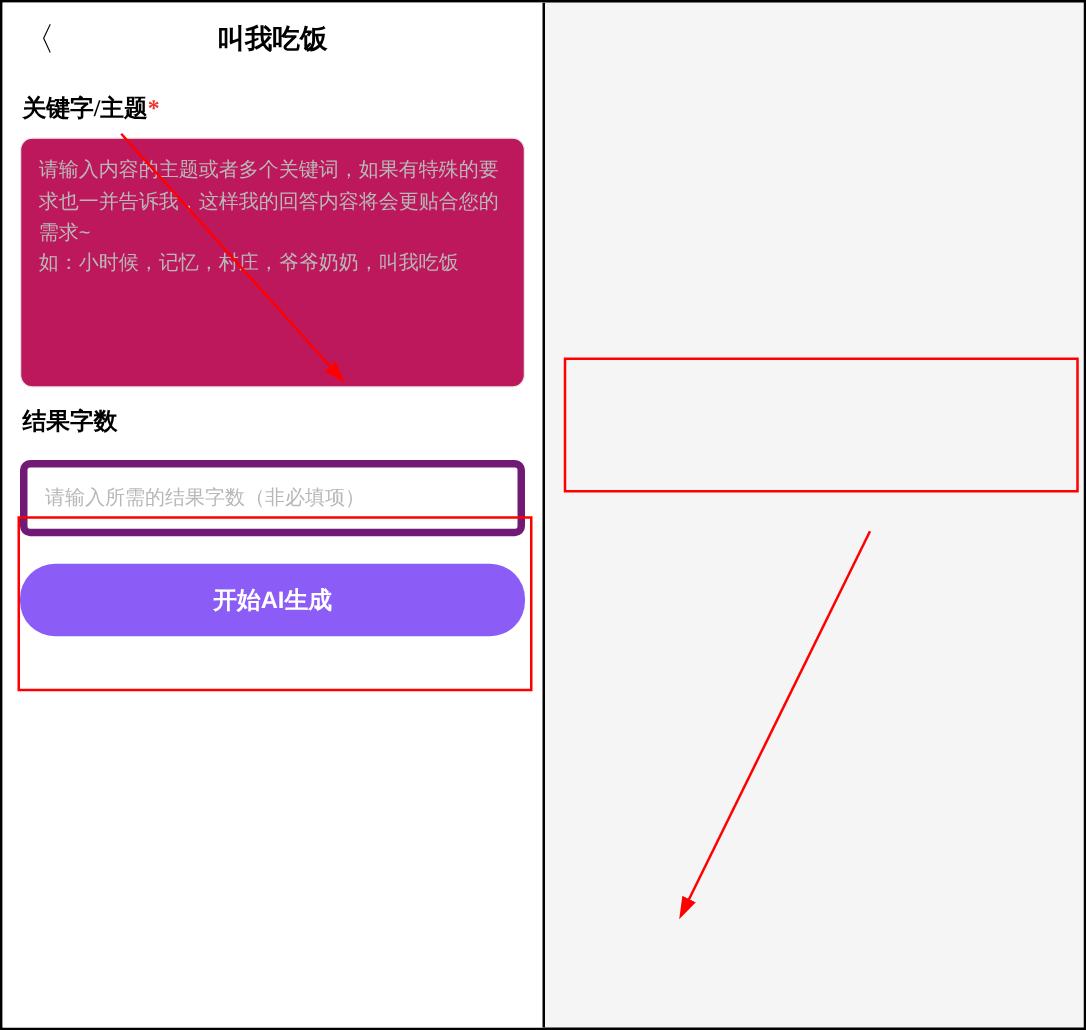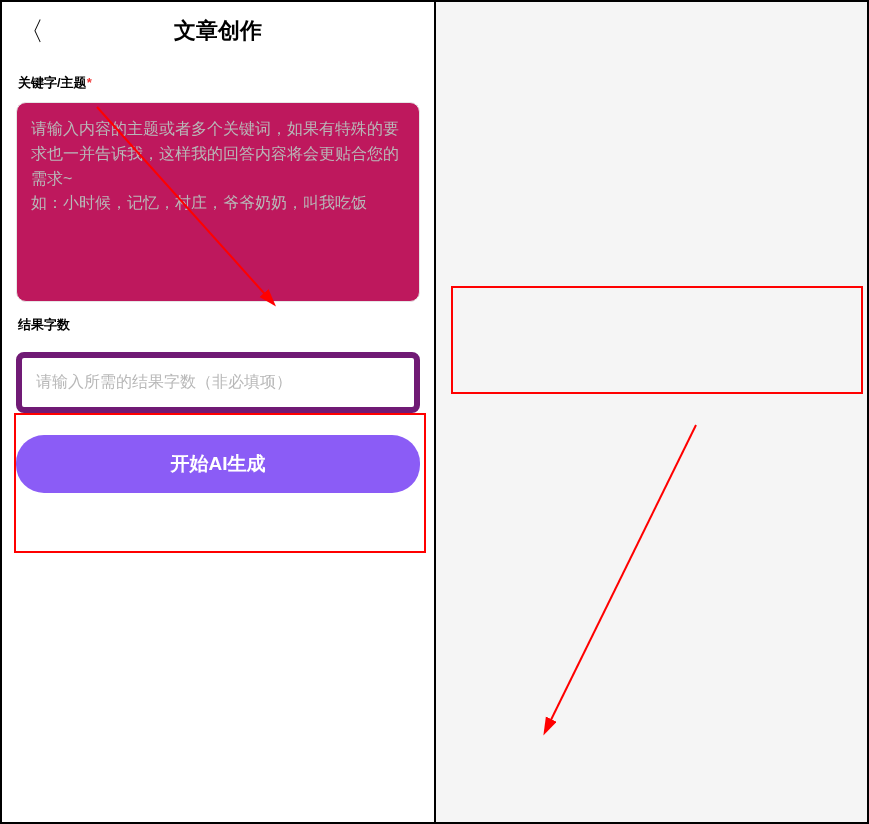--- a/index.html
+++ b/index.html
@@ -33,23 +33,24 @@
     }
     .header-title {
       position: absolute;
       left: 0; right: 0;
       text-align: center;
       font-size: 22px;
       font-weight: 700;
       pointer-events: none;
     }
     .section-label {
-      font-size: 13px;
+      font-size: 19px;
       font-weight: 700;
       padding: 14px 16px 10px;
+      font-family: Liberation Serif, serif;
     }
     .required { color: #e33; }
     .input-box {
       margin: 0 14px;
       background: #be185d;
       border: 1px solid #e6e6e6;
       border-radius: 10px;
       padding: 14px 14px;
     }
     .placeholder-multi {
@@ -93,21 +94,21 @@
     .container { position: relative; width: 869px; height: 824px; }
   </style>
 </head>
 <body>
 
 <div class="container">
 
   <div class="screen screen-left">
     <div class="header">
       <div class="back-chevron">〈</div>
-      <div class="header-title">文章创作</div>
+      <div class="header-title">叫我吃饭</div>
     </div>
 
     <div class="section-label">
       <span>关键字/主题</span><span class="required">*</span>
     </div>
     <div class="input-box">
       <div class="placeholder-multi">请输入内容的主题或者多个关键词，如果有特殊的要求也一并告诉我，这样我的回答内容将会更贴合您的需求~
 如：小时候，记忆，村庄，爷爷奶奶，叫我吃饭</div>
     </div>
 

